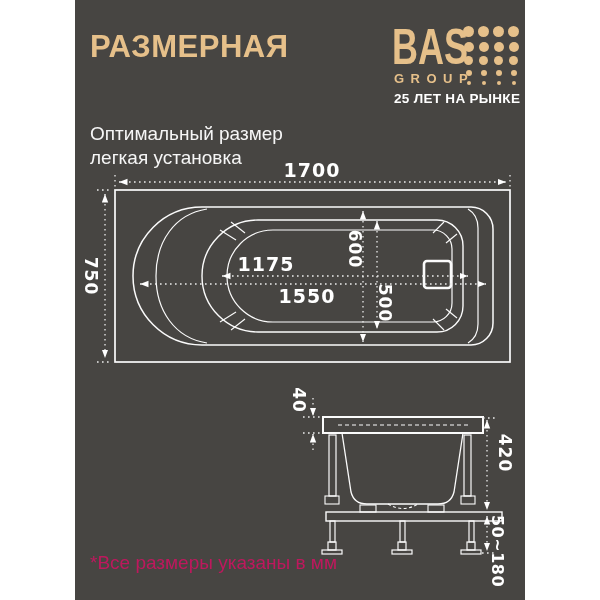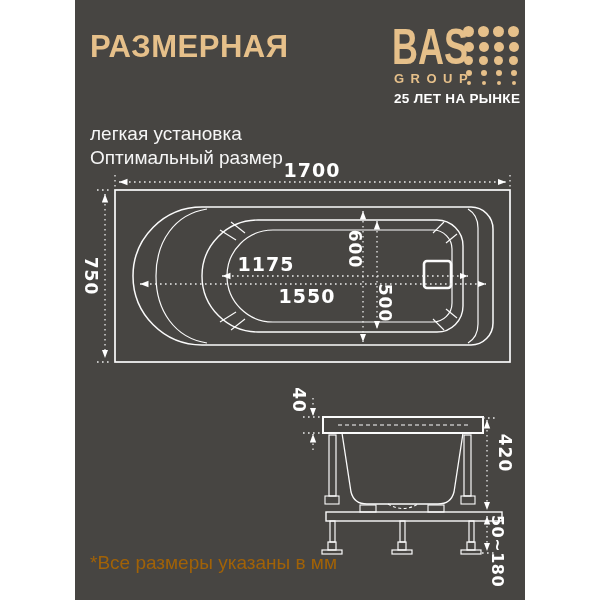--- a/index.html
+++ b/index.html
@@ -4,21 +4,21 @@
 <style>
   html,body{margin:0;padding:0;}
   .page{position:relative;width:540px;height:600px;background:#ffffff;overflow:hidden;
         font-family:"Liberation Sans", sans-serif;}
   .panel{position:absolute;left:75px;top:0;width:450px;height:600px;background:#474542;}
 
   .title{position:absolute;left:90px;top:24px;color:#e6c08a;font-weight:700;
          font-size:31px;line-height:46px;letter-spacing:0.5px;}
   .subtitle{position:absolute;left:90px;top:122px;color:#f6f6f6;font-weight:400;
             font-size:19px;line-height:24px;}
-  .footnote{position:absolute;left:90px;top:552px;color:#a16207;font-size:19px;}
+  .footnote{position:absolute;left:90px;top:552px;color:#be185d;font-size:19px;}
 
   .logo-name{position:absolute;left:392px;top:22px;color:#e6c08a;font-weight:700;
              font-size:50px;line-height:50px;letter-spacing:0px;
              transform:scaleX(0.72);transform-origin:left top;}
   .logo-sub{position:absolute;left:394px;top:71px;color:#e6c08a;font-weight:700;
             font-size:13px;letter-spacing:6.5px;}
   .logo-tagline{position:absolute;left:394px;top:91px;color:#ffffff;font-weight:700;
                 font-size:13.5px;letter-spacing:0.3px;text-align:center;}
   .dots{position:absolute;left:461px;top:24px;}
   .dot-row{display:flex;}
@@ -109,22 +109,22 @@
           <span class="dot" style="width:4px;height:4px"></span>
         </span>
         <span class="dot-cell">
           <span class="dot" style="width:4px;height:4px"></span>
         </span>
       </div>
   </div>
   <div class="logo-tagline">25 ЛЕТ НА РЫНКЕ</div>
 
   <div class="subtitle">
+    <div>Оптимальный размер</div>
     <div>легкая установка</div>
-    <div>Оптимальный размер</div>
   </div>
 
   <svg width="600" height="600" viewBox="0 0 600 600" style="position:absolute;left:0;top:0;">
     <defs>
       <marker id="ar" markerUnits="userSpaceOnUse" markerWidth="9" markerHeight="8" refX="8.5" refY="3.5" orient="auto-start-reverse">
         <path d="M0,0.3 L8.5,3.5 L0,6.7 Z" fill="#ffffff"></path>
       </marker>
     </defs>
 
     <g>

